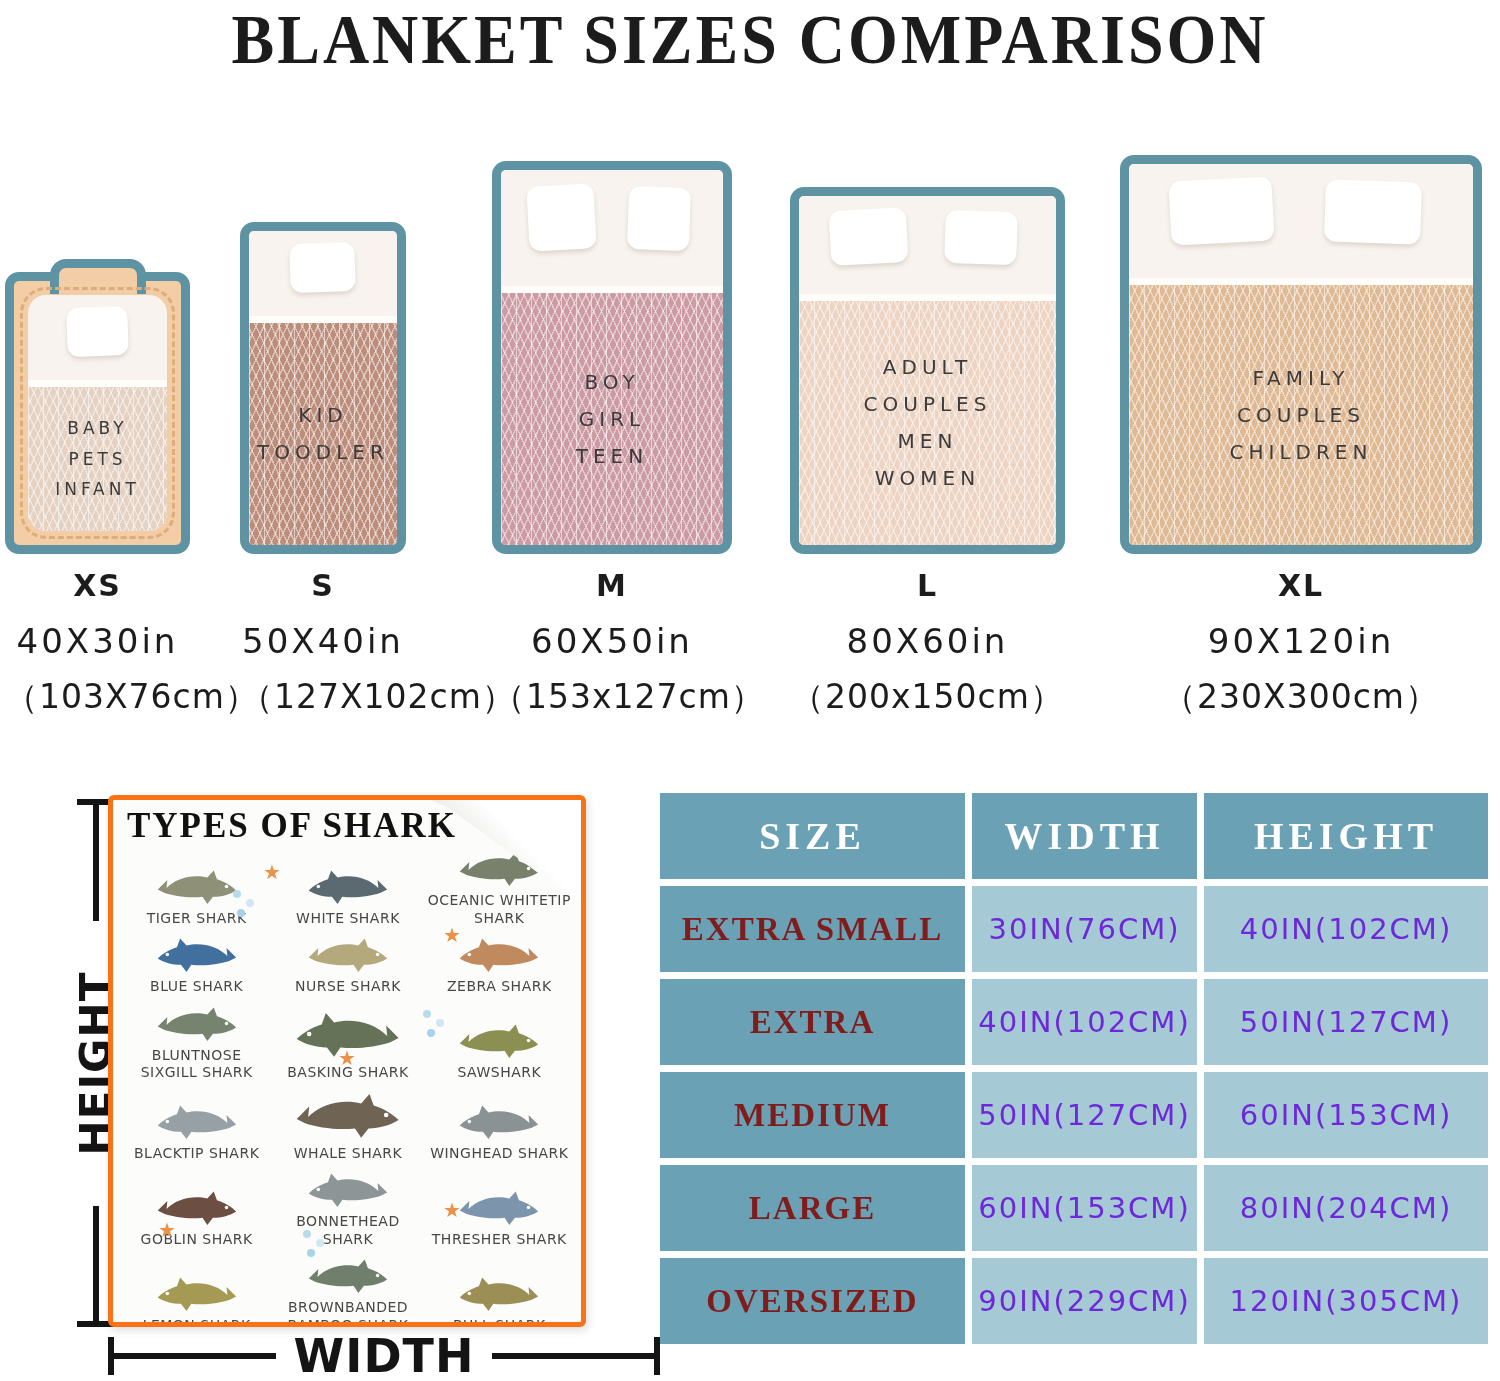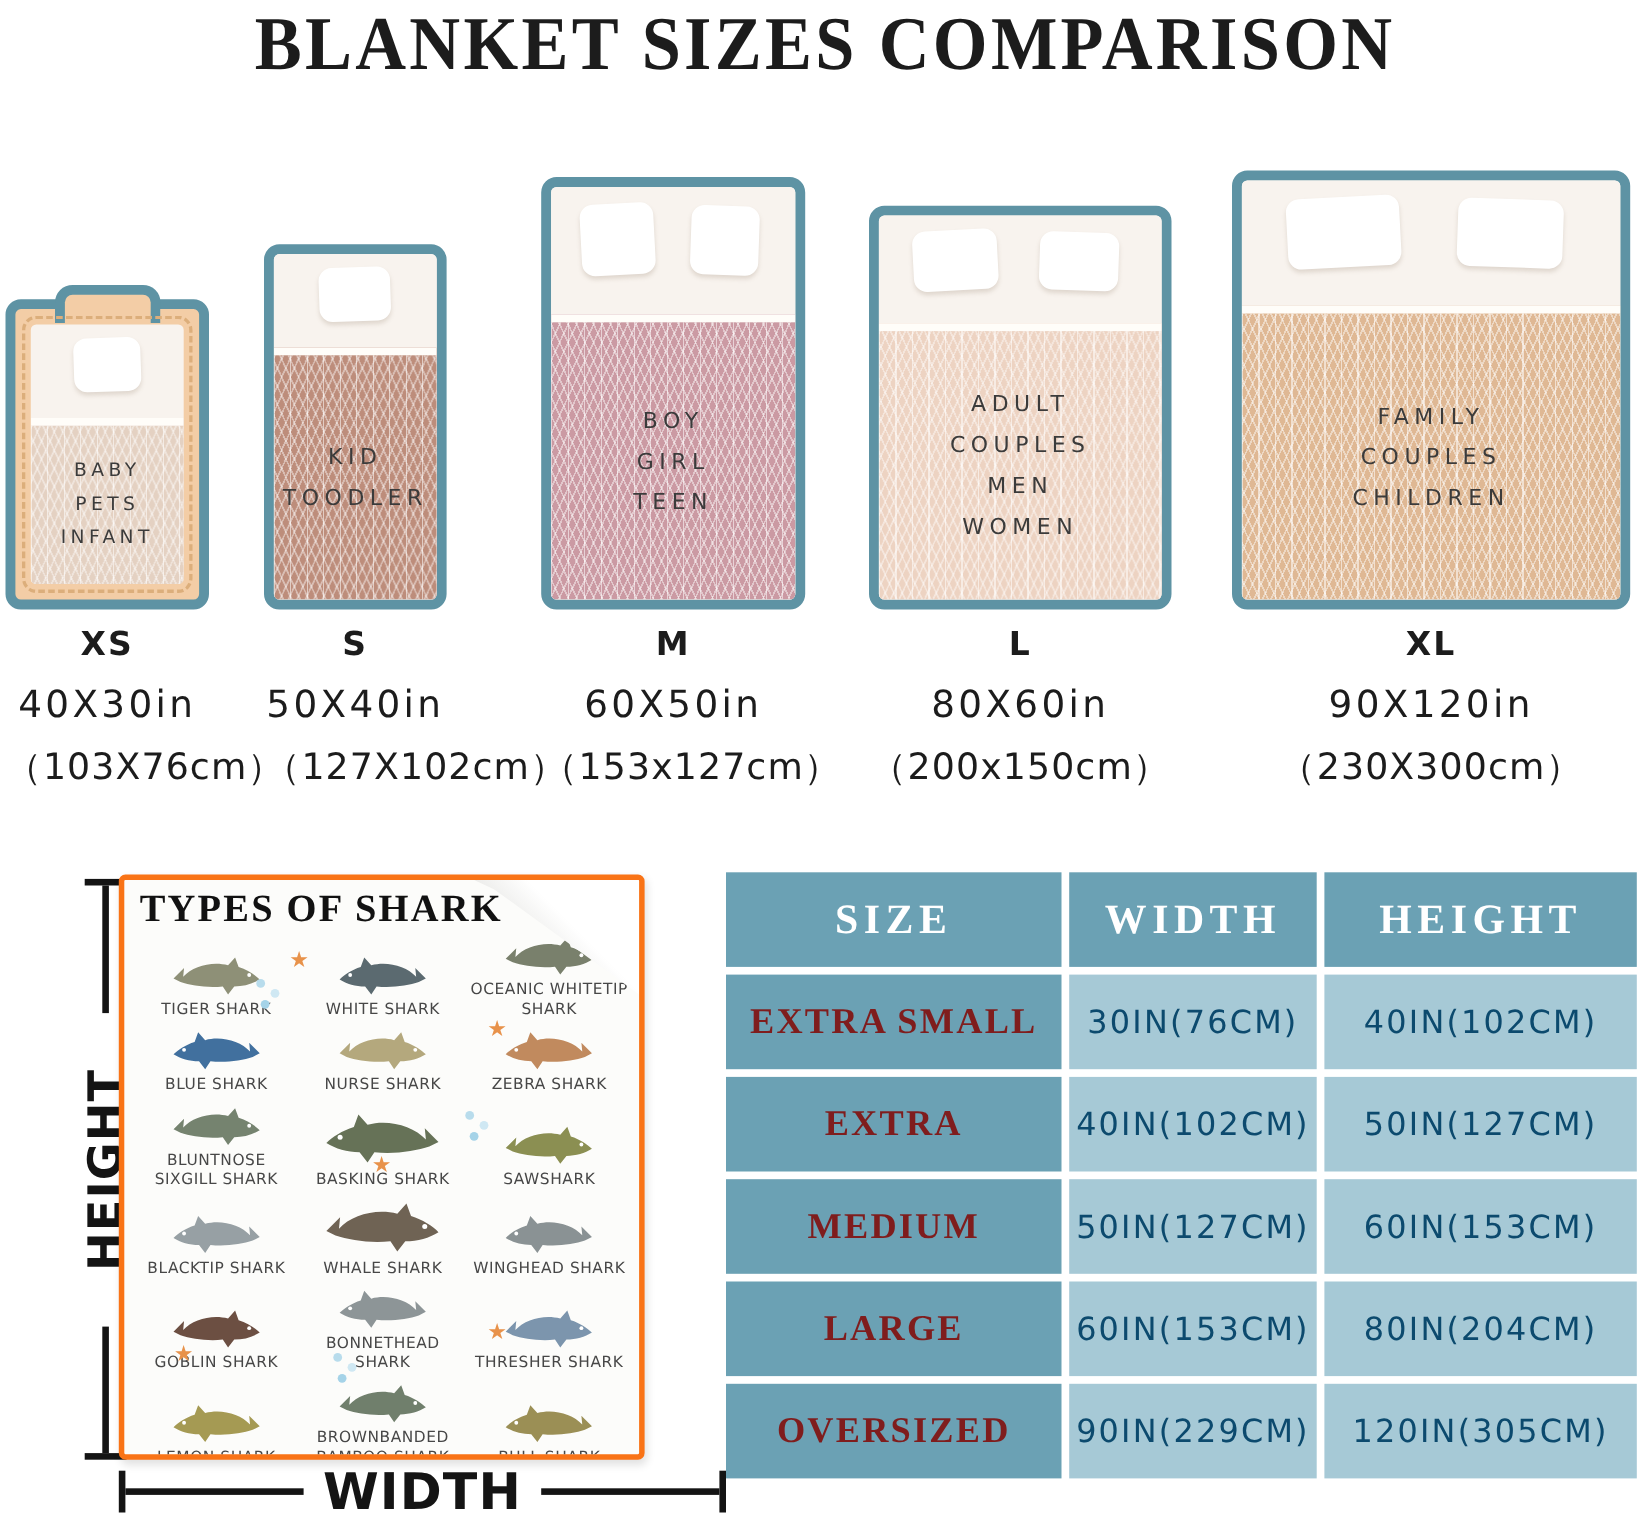--- a/index.html
+++ b/index.html
@@ -31,21 +31,21 @@
   .bed-xs-shape{height:282px;background:var(--crib-frame);}
   .bed-s-shape{height:332px;}
   .bed-m-shape{height:393px;padding-left:12px;}
   .bed-l-shape{height:367px;}
   .bed-xl-shape{height:402px;}
 
   .bed-xs-shape::before{content:"";position:absolute;top:-22px;left:50%;transform:translateX(-50%);
     width:78px;height:26px;background:var(--crib-frame);border:9px solid var(--teal);border-bottom:none;
     border-radius:16px 16px 0 0;}
   .bed-inner{position:absolute;inset:0;border-radius:5px;overflow:hidden;display:flex;flex-direction:column;background:#f8f3ee;}
-  .bed-xs-shape .bed-inner{inset:14px;outline:3px dashed #dcae7b;outline-offset:5px;}
+  .bed-xs-shape .bed-inner{inset:14px;outline:3px dashed #dcae7b;outline-offset:5px;border-radius:18px;}
 
   .bed-top{position:relative;}
   .bed-xs-shape .bed-top{height:36%;}
   .bed-s-shape .bed-top{height:27%;}
   .bed-m-shape .bed-top{height:31%;}
   .bed-l-shape .bed-top{height:28%;}
   .bed-xl-shape .bed-top{height:30%;}
 
   .pillow{position:absolute;background:#ffffff;border-radius:12px;box-shadow:0 3px 4px rgba(150,130,110,.25);}
   .p-single{width:44%;height:58%;left:28%;top:14%;transform:rotate(-2deg);}
@@ -97,21 +97,21 @@
   .bubbles{position:absolute;width:8px;height:8px;border-radius:50%;background:#b8dcec;
     box-shadow:13px 9px 0 #cfe8f3,4px 19px 0 #a5d3e8;}
 
   
   .size-table{position:absolute;left:660px;top:793px;width:838px;height:553px;
     display:grid;grid-template-columns:305px 225px 284px;grid-auto-rows:86px;gap:7px;}
   .trow{display:contents;}
   .cell{display:flex;align-items:center;justify-content:center;}
   .th{background:var(--th-bg);color:#ffffff;font-family:"Liberation Serif","DejaVu Serif",serif;
     font-weight:700;font-size:38px;letter-spacing:5px;}
-  .td{background:var(--td-bg);color:#0c4a6e;font-size:29px;letter-spacing:2px;white-space:nowrap;}
+  .td{background:var(--td-bg);color:#6d28d9;font-size:29px;letter-spacing:2px;white-space:nowrap;}
   .size-col{background:var(--th-bg);color:#7f1d1d;font-family:"Liberation Serif","DejaVu Serif",serif;
     font-weight:700;font-size:33px;letter-spacing:2px;}
 </style>
 </head>
 <body>
 
 <div class="page">
 
   <h1 class="main-title">BLANKET SIZES COMPARISON</h1>
 

